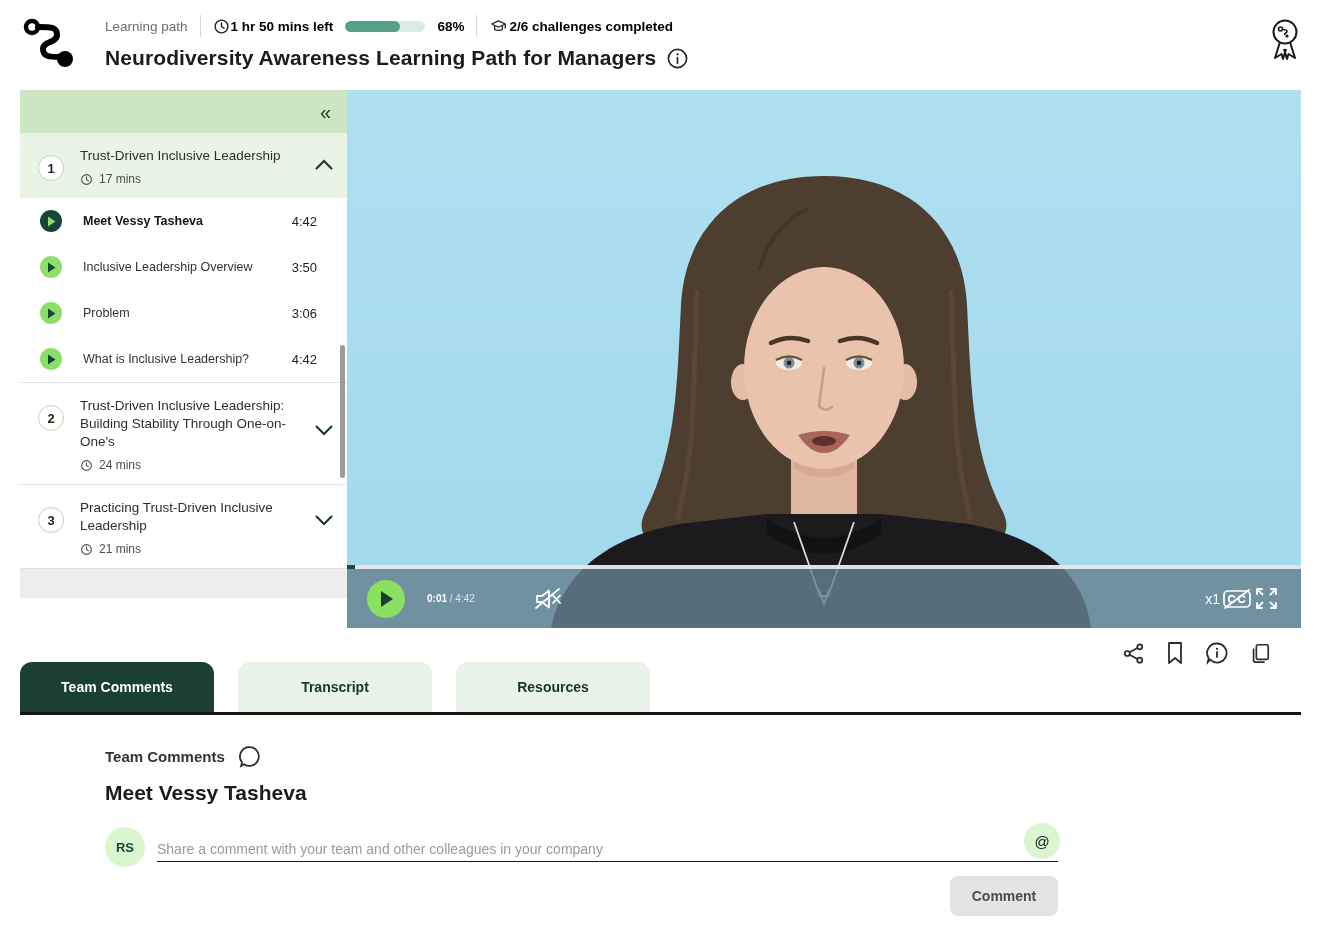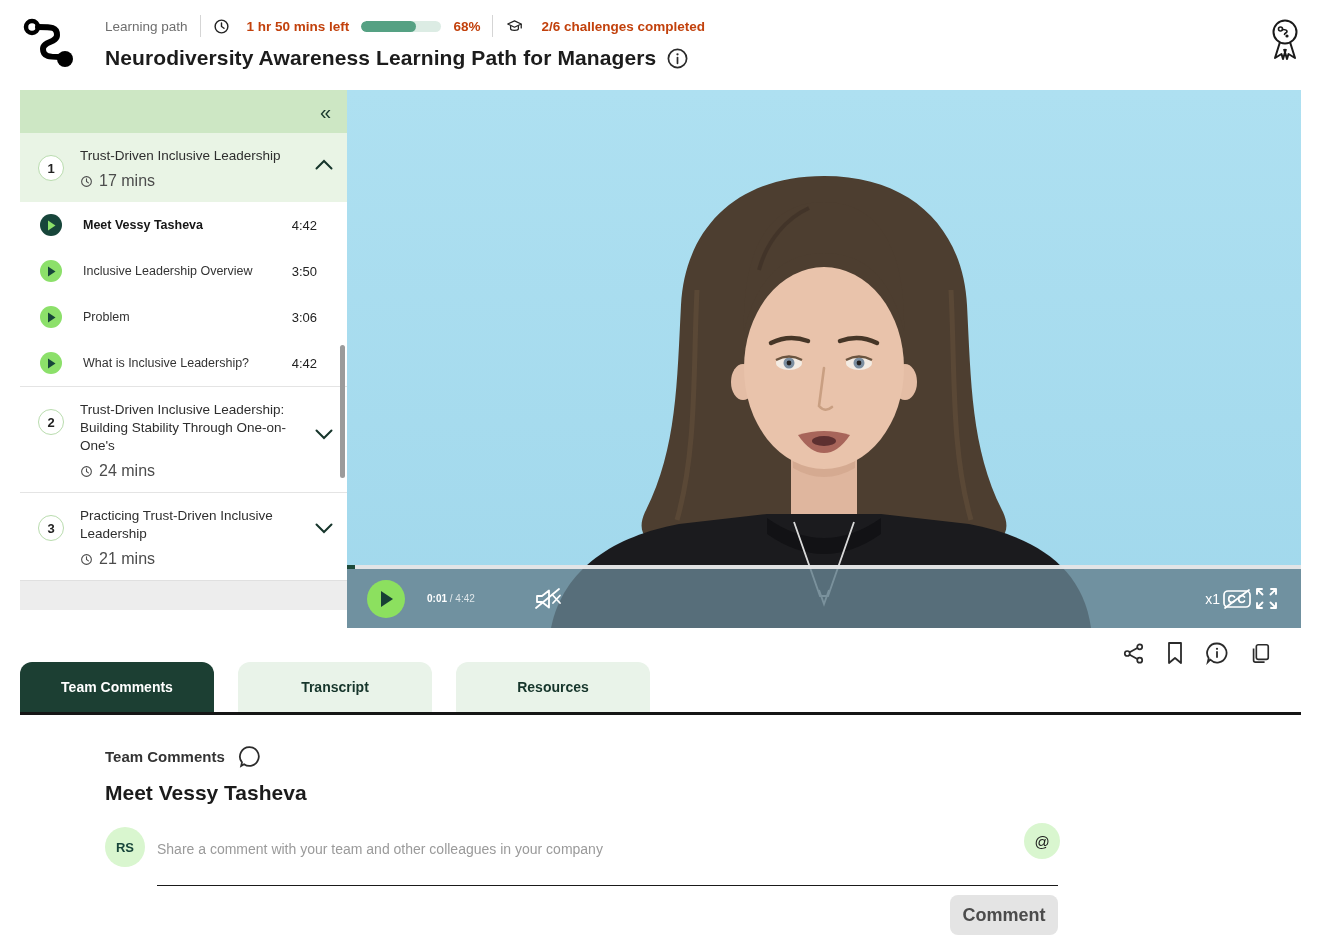--- a/index.html
+++ b/index.html
@@ -10,41 +10,41 @@
   }
   svg { display:block; }
 
   
   .header { position:absolute; top:0; left:0; width:1323px; height:72px; background:#fff; }
   .logo { position:absolute; left:22px; top:16px; }
   .header-text { position:absolute; left:105px; top:14px; }
   .meta-row { display:flex; align-items:center; height:24px; gap:12px; font-size:13.5px; }
   .meta-label { color:#6e6e6e; font-size:13.5px; }
   .meta-divider { width:1px; height:22px; background:#d5d5d5; }
-  .meta-item { display:flex; align-items:center; gap:17px; font-weight:bold; color:#c2410c; }
+  .meta-item { display:flex; align-items:center; gap:1px; font-weight:bold; color:#000000; }
   .meta-item svg { flex:none; }
   .progress-track { width:80px; height:11px; border-radius:6px; background:#dcece4; overflow:hidden; }
   .progress-fill { height:100%; border-radius:6px; background:#55a183; }
   .page-title-row { display:flex; align-items:center; gap:10px; margin-top:8px; }
   .page-title { font-size:21px; font-weight:bold; color:#1c1c1c; letter-spacing:.1px; }
   .award { position:absolute; right:20px; top:18px; }
 
   
   .content-row { position:absolute; top:90px; left:20px; width:1281px; height:538px; display:flex; }
 
   
   .sidebar { width:327px; height:538px; position:relative; background:#fff; overflow:hidden; }
   .sidebar-top { height:43px; background:#cde7c4; display:flex; align-items:center; justify-content:flex-end; padding-right:14px; }
   .collapse-btn { background:none; border:none; cursor:pointer; color:#16352b; font-size:20px; line-height:1; padding:2px; }
   .section { display:flex; align-items:flex-start; padding:14px 14px 12px 18px; border-top:1px solid #e4e4e4; background:#fff; }
   .section.first { border-top:none; background:#e9f4e5; }
   .section .num { flex:none; width:26px; height:26px; border-radius:50%; background:#fff; border:1px solid #b9dcae; color:#222; font-size:13px; font-weight:bold; display:flex; align-items:center; justify-content:center; margin-top:8px; }
   .section .sec-body { flex:1; padding:0 8px 0 16px; }
   .sec-title { font-size:13.5px; line-height:18px; color:#2e2e2e; }
-  .sec-duration { display:flex; align-items:center; gap:6px; margin-top:7px; color:#4c4c4c; font-size:16px; }
+  .sec-duration { display:flex; align-items:center; gap:6px; margin-top:7px; color:#4c4c4c; font-size:12px; }
   .sec-chevron { flex:none; margin-top:12px; color:#16352b; }
   .lessons { background:#fff; }
   .lesson { display:flex; align-items:center; height:46px; padding:0 30px 0 20px; cursor:pointer; }
   .lesson .play-badge { flex:none; width:22px; height:22px; border-radius:50%; display:flex; align-items:center; justify-content:center; }
   .lesson .play-badge.active { background:#17453a; }
   .lesson .play-badge.normal { background:#8ce06a; }
   .lesson-title { flex:1; padding-left:21px; font-size:12.5px; color:#333; }
   .lesson.active .lesson-title { font-weight:bold; color:#161616; }
   .lesson-time { font-size:13px; color:#222; }
   .quiz-icon { flex:none; width:24px; display:flex; justify-content:center; color:#2e2e2e; }
@@ -75,25 +75,25 @@
   .tab-underline { position:absolute; top:712px; left:20px; width:1281px; height:3px; background:#161616; }
 
   
   .comments { position:absolute; top:744px; left:105px; width:953px; }
   .comments-label-row { display:flex; align-items:center; gap:12px; }
   .comments-label { font-size:15px; font-weight:bold; color:#333; }
   .video-title { margin-top:12px; font-size:21px; font-weight:bold; color:#1b1b1b; }
   .comment-row { margin-top:22px; display:flex; align-items:flex-start; }
   .avatar { flex:none; width:40px; height:40px; border-radius:50%; background:#d9f6cf; color:#17453a; font-size:13px; font-weight:bold; display:flex; align-items:center; justify-content:center; }
   .input-wrap { position:relative; margin-left:12px; width:901px; }
-  .comment-input { width:100%; border:none; border-bottom:1.5px solid #1a1a1a; background:transparent; font-family:"Liberation Sans",sans-serif; font-size:14px; color:#222; padding:14px 48px 28px 0; outline:none; }
+  .comment-input { width:100%; border:none; border-bottom:1.5px solid #1a1a1a; background:transparent; font-family:"Liberation Sans",sans-serif; font-size:14px; color:#222; padding:14px 48px 4px 0; outline:none; }
   .comment-input::placeholder { color:#9a9a9a; }
   .mention-btn { position:absolute; right:-2px; top:-4px; width:36px; height:36px; border-radius:50%; border:none; background:#d9f6cf; color:#1a1a1a; font-size:15px; cursor:pointer; }
   .button-row { display:flex; justify-content:flex-end; width:901px; margin-left:52px; margin-top:9px; }
-  .comment-btn { background:#e4e4e4; border:none; border-radius:8px; width:108px; height:40px; font-family:"Liberation Sans",sans-serif; font-size:18px; font-weight:bold; color:#4c4c4c; cursor:pointer; }
+  .comment-btn { background:#e4e4e4; border:none; border-radius:8px; width:108px; height:40px; font-family:"Liberation Sans",sans-serif; font-size:14px; font-weight:bold; color:#4c4c4c; cursor:pointer; }
 </style>
 </head>
 <body>
 
 <header class="header">
   <div class="logo">
     <svg width="56" height="58" viewBox="0 0 56 56" fill="none">
       <circle cx="10" cy="10" r="6" stroke="#000" stroke-width="4.5"></circle>
       <path d="M16 10 C30 10 35 10 35 18 C35 26 21 24 21 32 C21 40 28 40 38 40" stroke="#000" stroke-width="6" stroke-linecap="round" fill="none"></path>
       <circle cx="43" cy="42" r="8" fill="#000"></circle>

